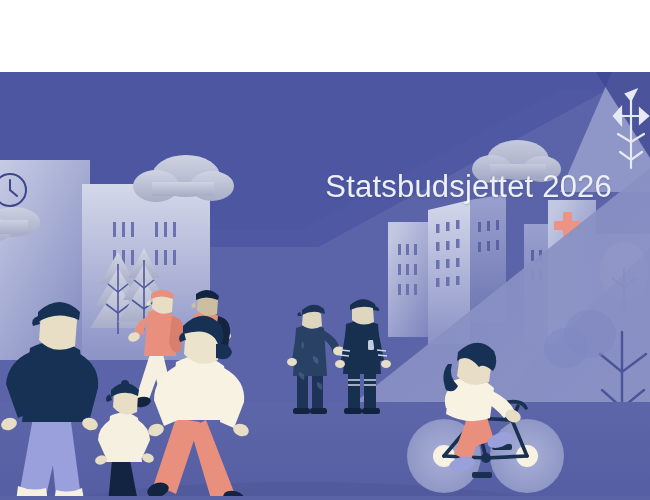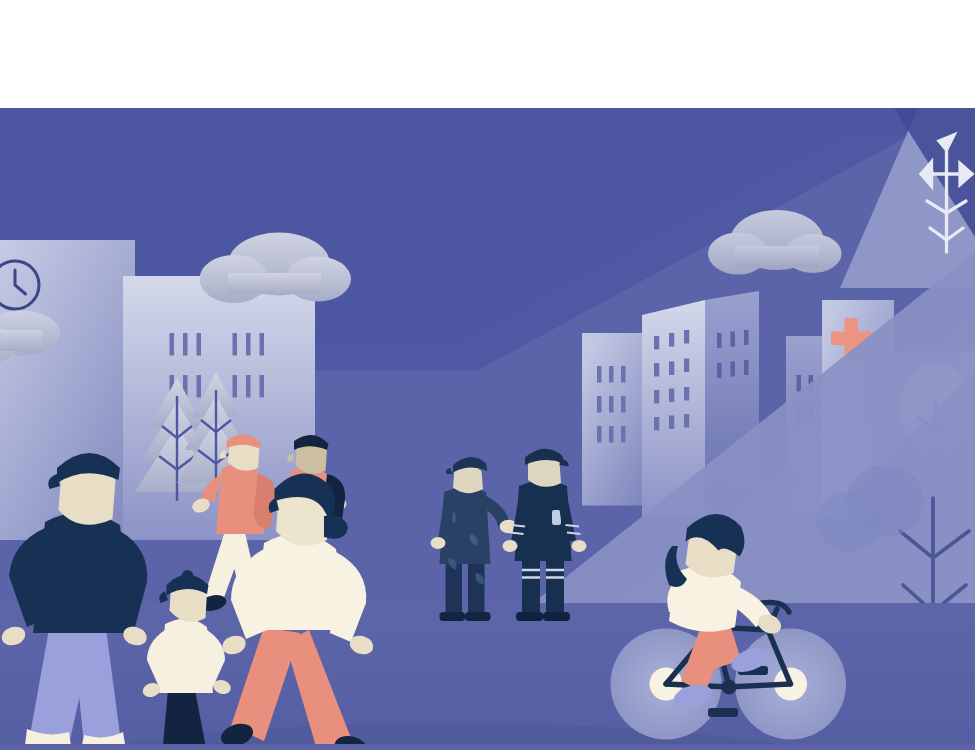--- a/index.html
+++ b/index.html
@@ -381,15 +381,16 @@
           <path d="M452,314 q-10,8 -6,22 l8,2 Z" fill="#f7f2e2"></path>
           <path d="M460,282 q22,-10 32,6 l-3,22 q-20,8 -32,-6 Z" fill="#e8ddc5"></path>
           <path d="M458,280 q20,-18 36,-1 q5,12 -1,20 q-10,-8 -14,-4 q-12,-14 -22,-6 Z" fill="#173154"></path>
           <path d="M448,292 q-8,10 -2,26 q8,4 12,-4 q-10,-10 -6,-22 Z" fill="#173154"></path>
         </g>
 
         <rect x="0" y="424" width="650" height="6" fill="#5a63a6"></rect>
       </g>
     </svg>
 
+    <div id="title">Statsbudsjettet 2026</div>
   </div>
 
 </div>
 
 </body></html>

